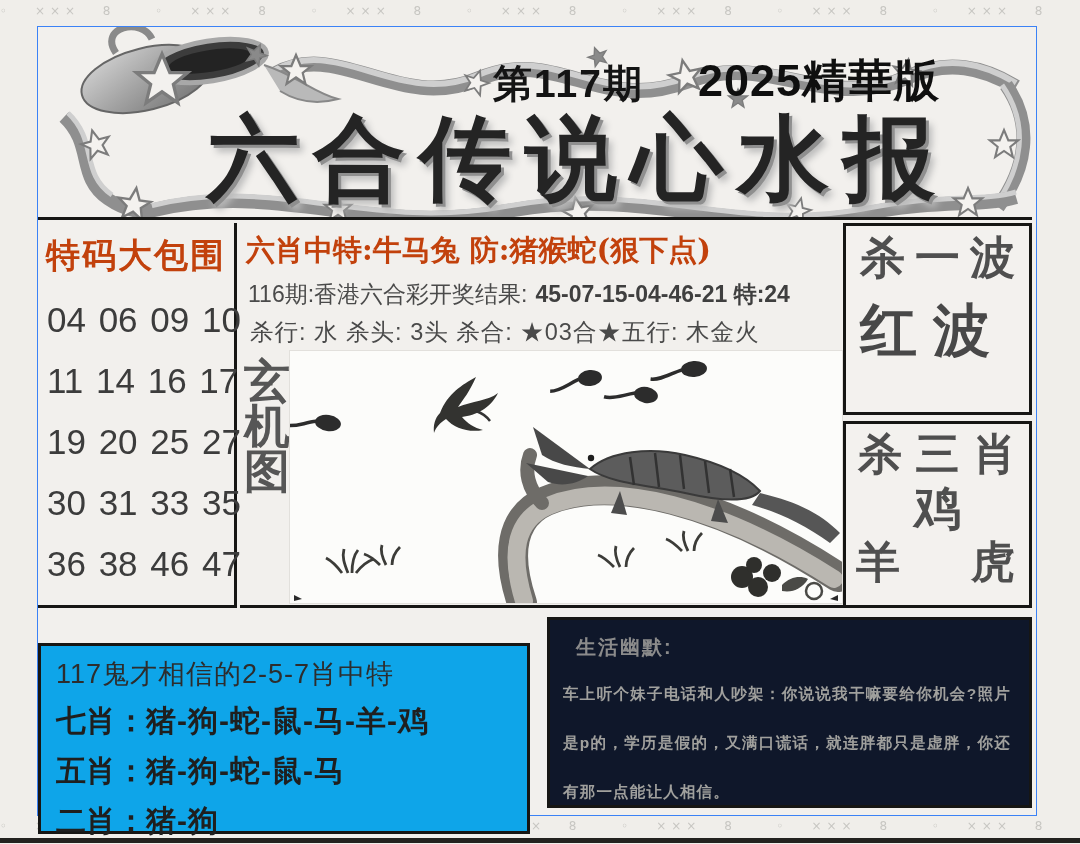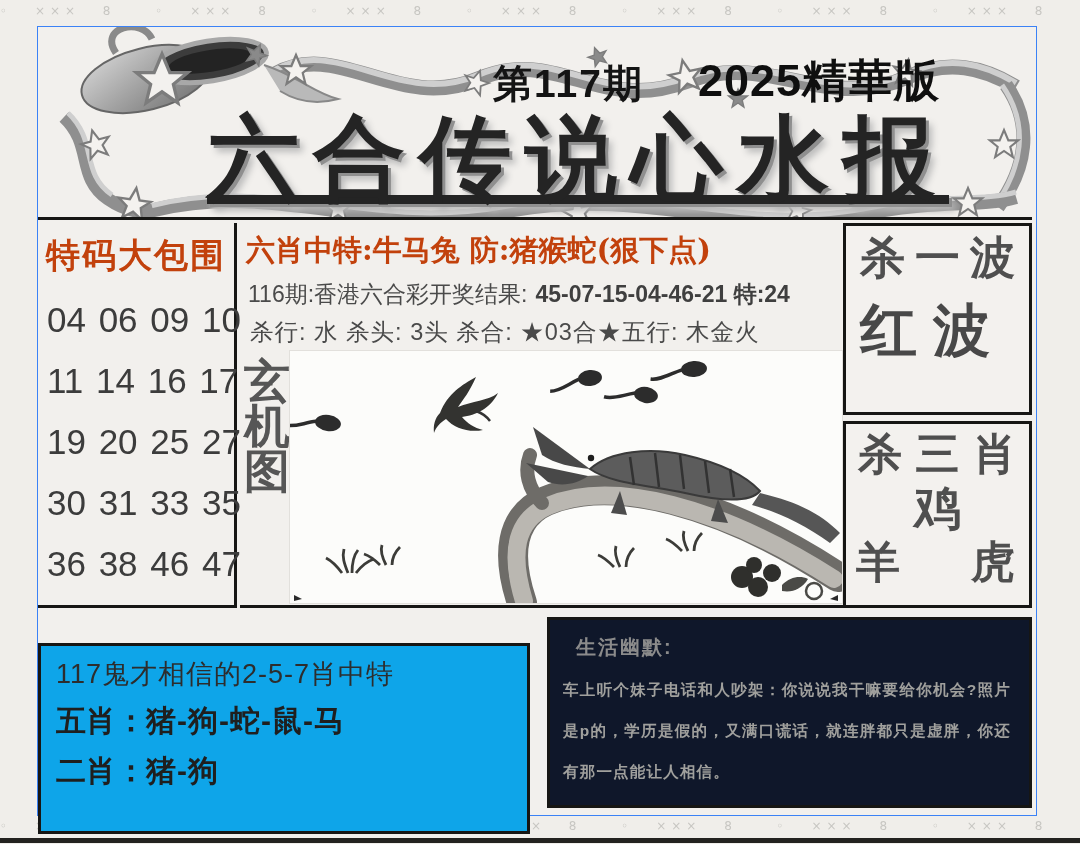--- a/index.html
+++ b/index.html
@@ -36,21 +36,20 @@
   }
   .edition {
     position:absolute; left:660px; top:24px; font-size:45px; font-weight:900;
     color:#0f0f0f; letter-spacing:1px;
   }
   .masthead {
     position:absolute; left:110px; top:70px; width:860px; text-align:center;
     font-family:"DejaVu Serif", serif; font-weight:900; font-size:92px;
     letter-spacing:14px; color:#242424; white-space:nowrap;
     text-shadow:3px 3px 0 #8f8f8f, 6px 7px 7px #b9b9b9;
-    text-decoration:underline;
   }
 
   
   .left-panel {
     position:absolute; left:0; top:196px; width:199px; height:385px;
     border-right:3px solid #161614; border-bottom:3px solid #161614;
   }
   .left-title { margin-top:10px; text-align:center; font-size:34px; font-weight:900; letter-spacing:2px; color:#c2410c; }
   .num-row {
     margin-left:9px; margin-top:21px; font-size:35px; color:#3c3c3c;
@@ -94,21 +93,21 @@
   }
   .bl-title { margin:10px 0 0 15px; font-size:27px; color:#2d2d2d; letter-spacing:1px; white-space:nowrap; }
   .bl-row { margin:9px 0 0 15px; font-size:30px; font-weight:700; color:#1f1f1f; white-space:nowrap; }
   .bl-row .animals { letter-spacing:1px; }
 
   .bottom-right {
     position:absolute; left:509px; top:590px; width:485px; height:191px;
     border:3px solid #161614; background:#0f172a;font-weight:bold;
   }
   .br-title { margin:14px 0 0 26px; font-size:20px; color:#8b8b8b; letter-spacing:2px; }
-  .br-text { margin:8px 18px 0 13px; font-size:15.5px; color:#a0a09d; line-height:41px; letter-spacing:1.2px; text-align:justify; }
+  .br-text { margin:8px 18px 0 13px; font-size:15.5px; color:#a0a09d; line-height:49px; letter-spacing:1.2px; text-align:justify; }
 </style>
 </head>
 <body>
 
 <div class="wm wm-top">◦ ××× 8　 ◦ ××× 8　 ◦ ××× 8　 ◦ ××× 8　 ◦ ××× 8　 ◦ ××× 8　 ◦ ××× 8　 ◦ ××× 8　 ◦ ××× 8　 ◦ ××× 8　 ◦ ××× 8　 ◦ ××× 8</div>
 <div class="wm wm-bottom">◦ ××× 8　 ◦ ××× 8　 ◦ ××× 8　 ◦ ××× 8　 ◦ ××× 8　 ◦ ××× 8　 ◦ ××× 8　 ◦ ××× 8　 ◦ ××× 8　 ◦ ××× 8　 ◦ ××× 8　 ◦ ××× 8</div>
 <div class="page-bottom-line"></div>
 
 <div class="frame">
 
@@ -271,20 +270,23 @@
     <div class="rb2-center">鸡</div>
     <div class="rb2-row3">
       <span class="rb2-char">羊</span>
       <span class="rb2-char">虎</span>
     </div>
   </div>
 
   <div class="bottom-left">
     <div class="bl-title">117鬼才相信的2-5-7肖中特</div>
     <div class="bl-row">
+      <span>七肖：</span><span class="animals">猪-狗-蛇-鼠-马-羊-鸡</span>
+    </div>
+    <div class="bl-row">
       <span>五肖：</span><span class="animals">猪-狗-蛇-鼠-马</span>
     </div>
     <div class="bl-row">
       <span>二肖：</span><span class="animals">猪-狗</span>
     </div>
   </div>
 
   <div class="bottom-right">
     <div class="br-title">生活幽默:</div>
     <div class="br-text">车上听个妹子电话和人吵架：你说说我干嘛要给你机会?照片是p的，学历是假的，又满口谎话，就连胖都只是虚胖，你还有那一点能让人相信。</div>

